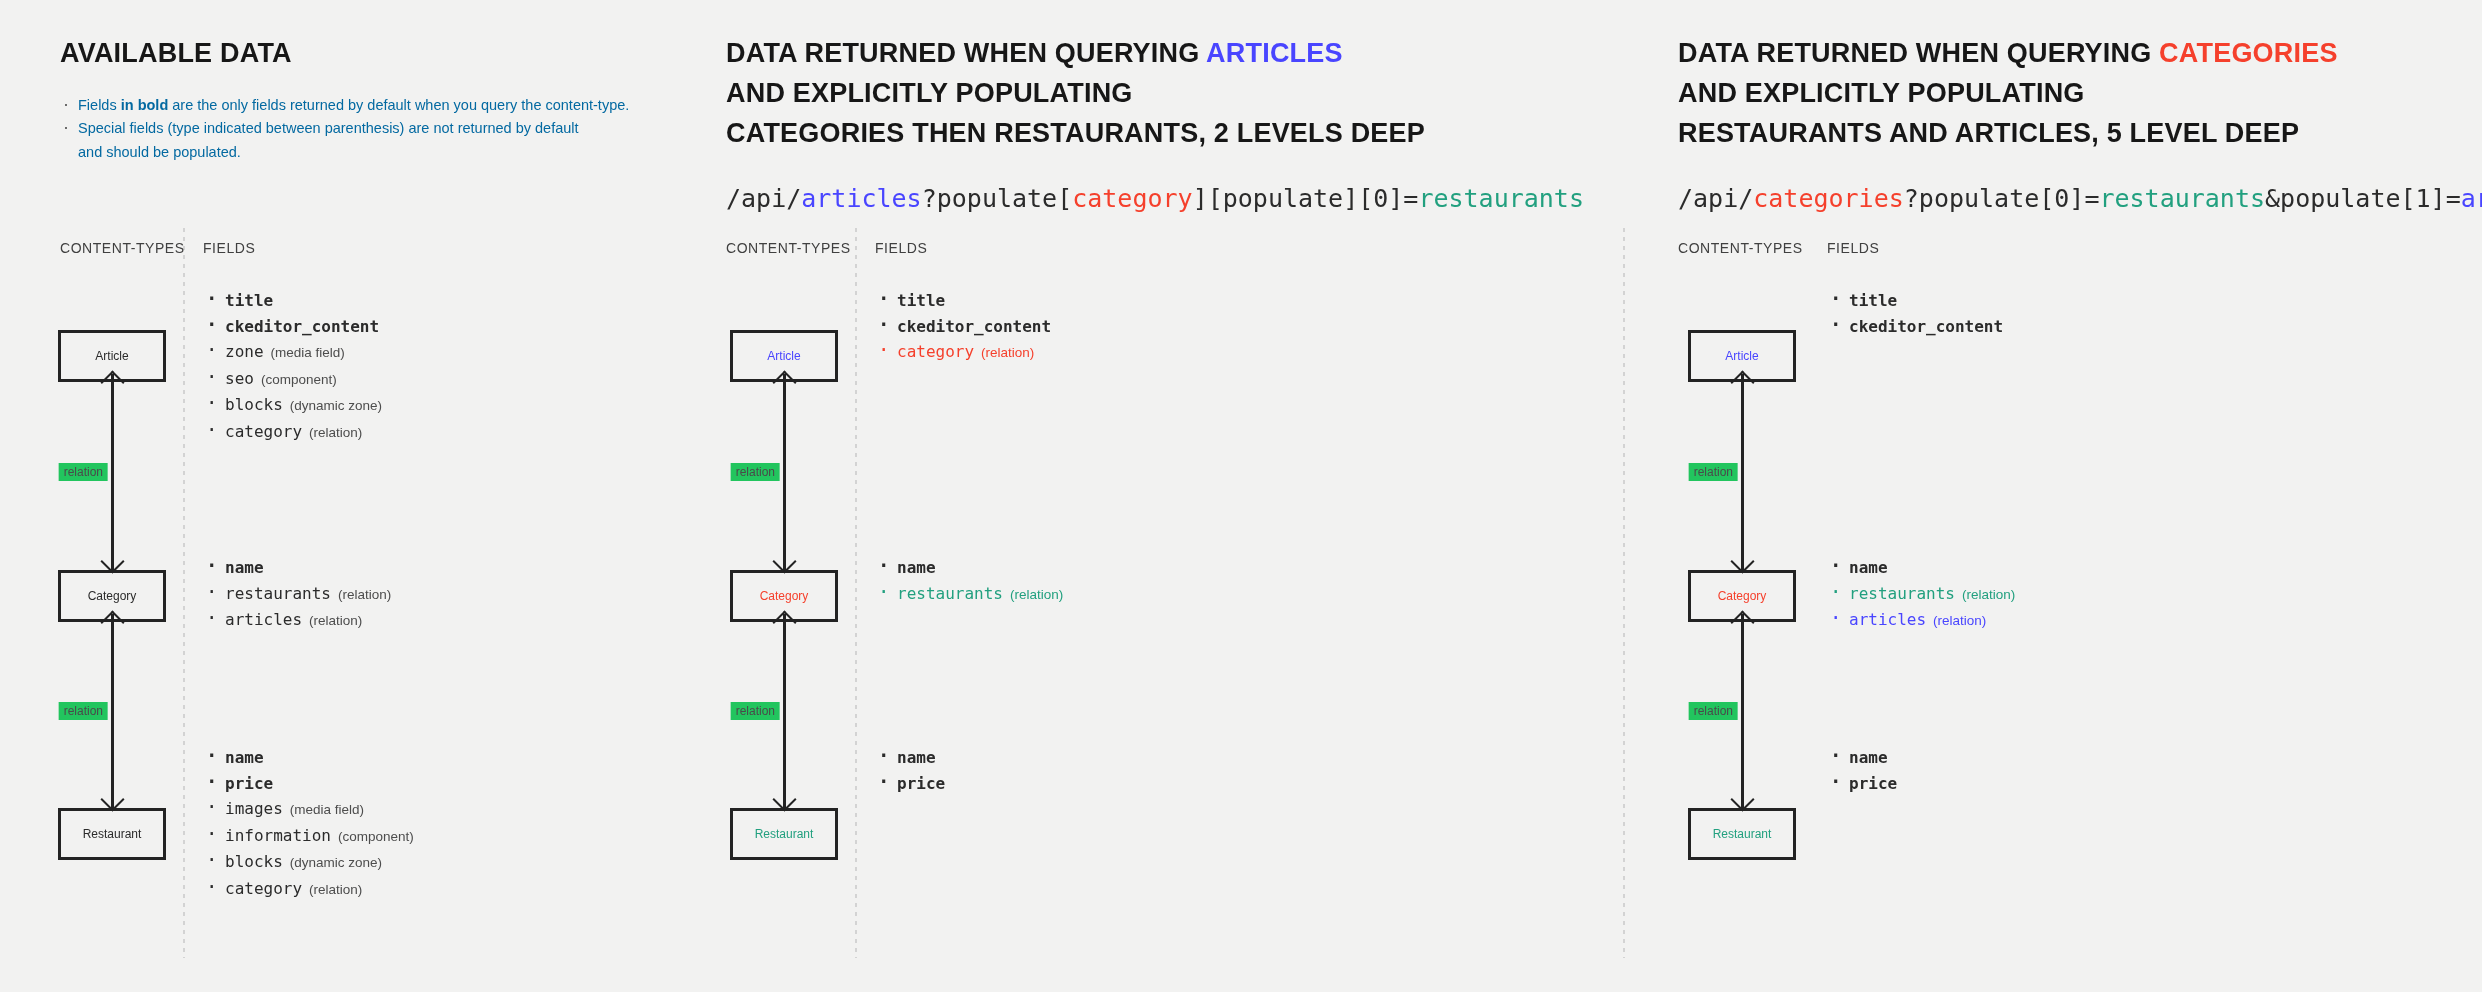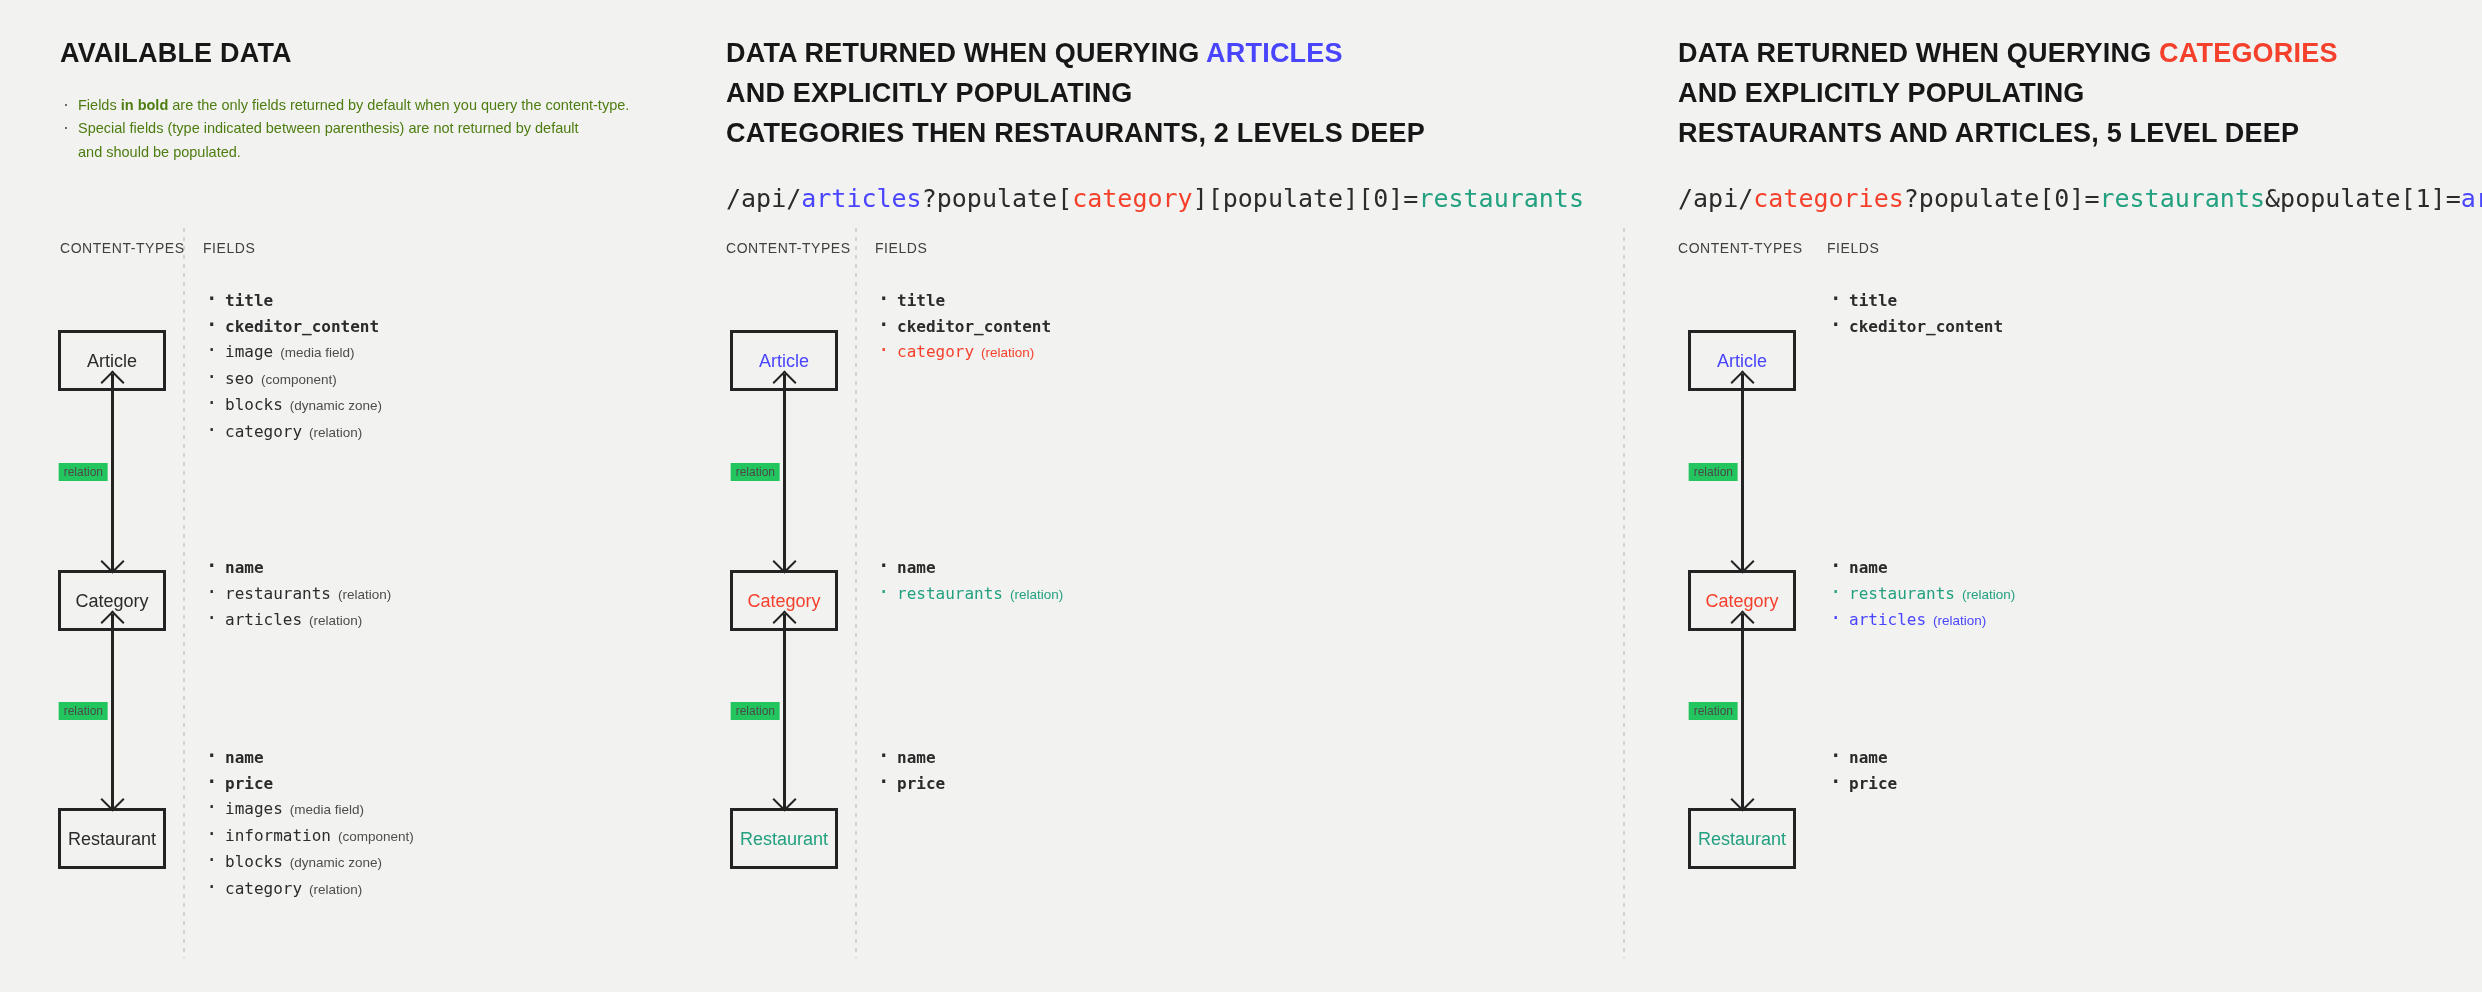--- a/index.html
+++ b/index.html
@@ -32,21 +32,21 @@
   .head { position: absolute; }
 
   .title {
     font-size: 27px; font-weight: bold; letter-spacing: .2px;
     line-height: 1.48; color: #171717;
   }
 
   .bullets { margin-top: 20px; }
   .bullets li {
     list-style: none; position: relative;
-    font-size: 14.5px; line-height: 1.55; color: #4d7c0f;
+    font-size: 14.5px; line-height: 1.55; color: #0369a1;
     padding-left: 18px; margin-bottom: 1px;
   }
   .bullets li::before {
     content: "\00B7"; position: absolute; left: 3px; top: -3px;
     font-size: 18px; color: #555;
   }
   .bullets li.no-dot::before { content: ""; }
 
   .url {
     margin-top: 30px;
@@ -55,25 +55,25 @@
   }
 
   
   .collabel {
     position: absolute; font-size: 14px; letter-spacing: .55px;
     color: #404040; white-space: nowrap;
   }
 
   .node {
     position: absolute;
-    width: 108px; height: 61px;
+    width: 108px; height: 52px;
     border: 3px solid #232323;
     background: #f2f2f1;
     display: flex; align-items: center; justify-content: center;
-    font-size: 18px; line-height: 1;
+    font-size: 12px; line-height: 1;
     color: #2b2b2b;
   }
 
   .arrow { position: absolute; width: 30px; }
   .arrow .shaft {
     position: absolute; left: 14px; top: 0; width: 2.5px; height: 100%;
     background: #232323;
   }
   .arrow .head-up, .arrow .head-dn {
     position: absolute; left: 7px; width: 17px; height: 17px;
@@ -151,21 +151,21 @@
       <div class="rel-label" style="left: 108px; top: 463px;">relation</div>
       <div class="arrow" style="left: 97px; top: 614px; height: 194px;">
         <div class="shaft"></div>
         <div class="head-up"></div>
         <div class="head-dn"></div>
       </div>
       <div class="rel-label" style="left: 108px; top: 702px;">relation</div>
       <ul class="fields" style="left: 203px; top: 288px;">
         <li class="bold"><span>title</span></li>
         <li class="bold"><span>ckeditor_content</span></li>
-        <li><span>image</span><span class="type">(media field)</span></li>
+        <li><span>zone</span><span class="type">(media field)</span></li>
         <li><span>seo</span><span class="type">(component)</span></li>
         <li><span>blocks</span><span class="type">(dynamic zone)</span></li>
         <li><span>category</span><span class="type">(relation)</span></li>
       </ul>
       <ul class="fields" style="left: 203px; top: 555px;">
         <li class="bold"><span>name</span></li>
         <li><span>restaurants</span><span class="type">(relation)</span></li>
         <li><span>articles</span><span class="type">(relation)</span></li>
       </ul>
       <ul class="fields" style="left: 203px; top: 745px;">

